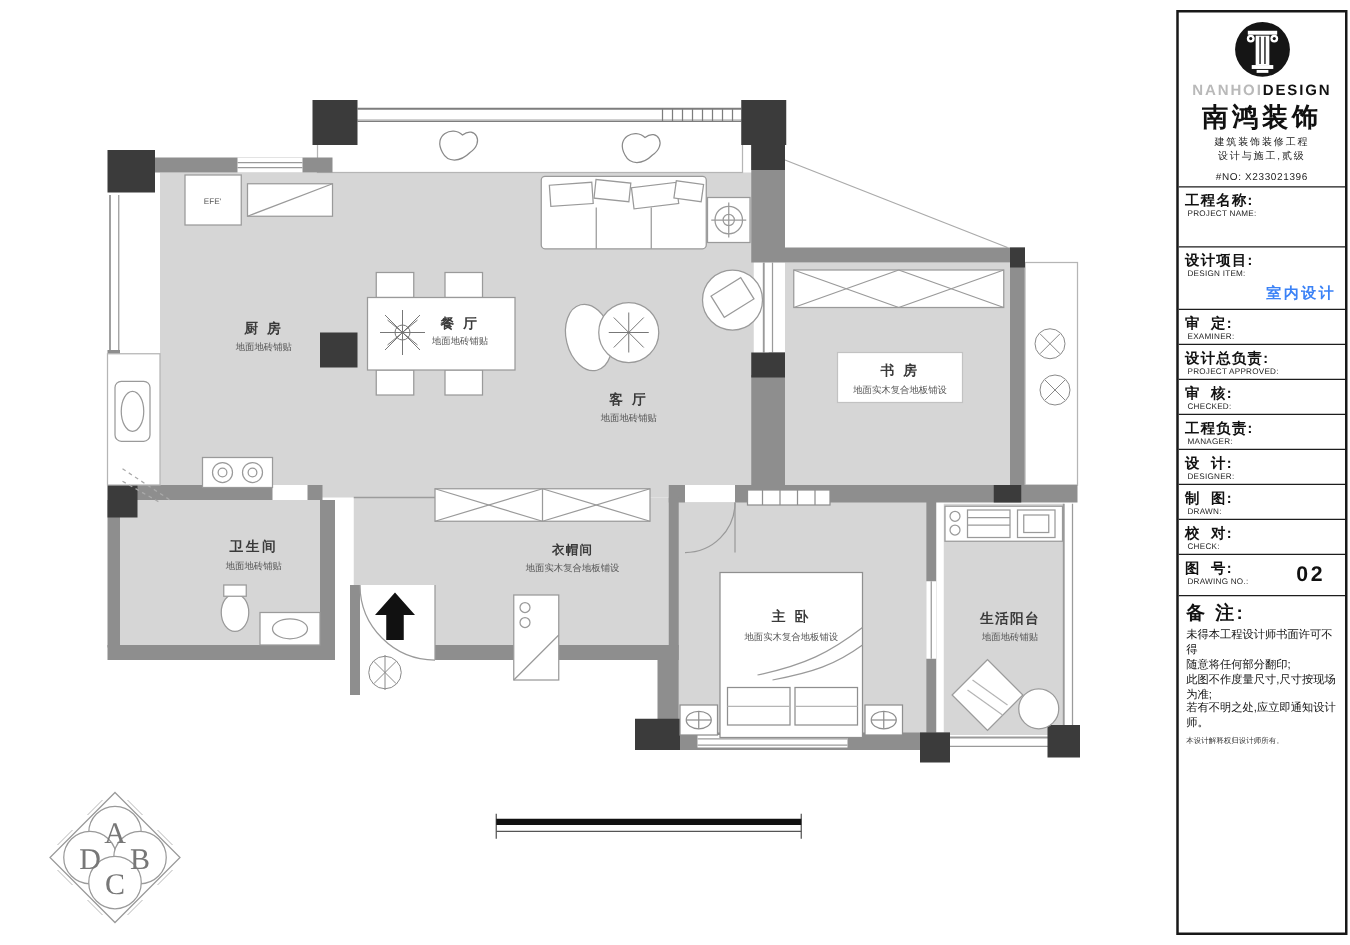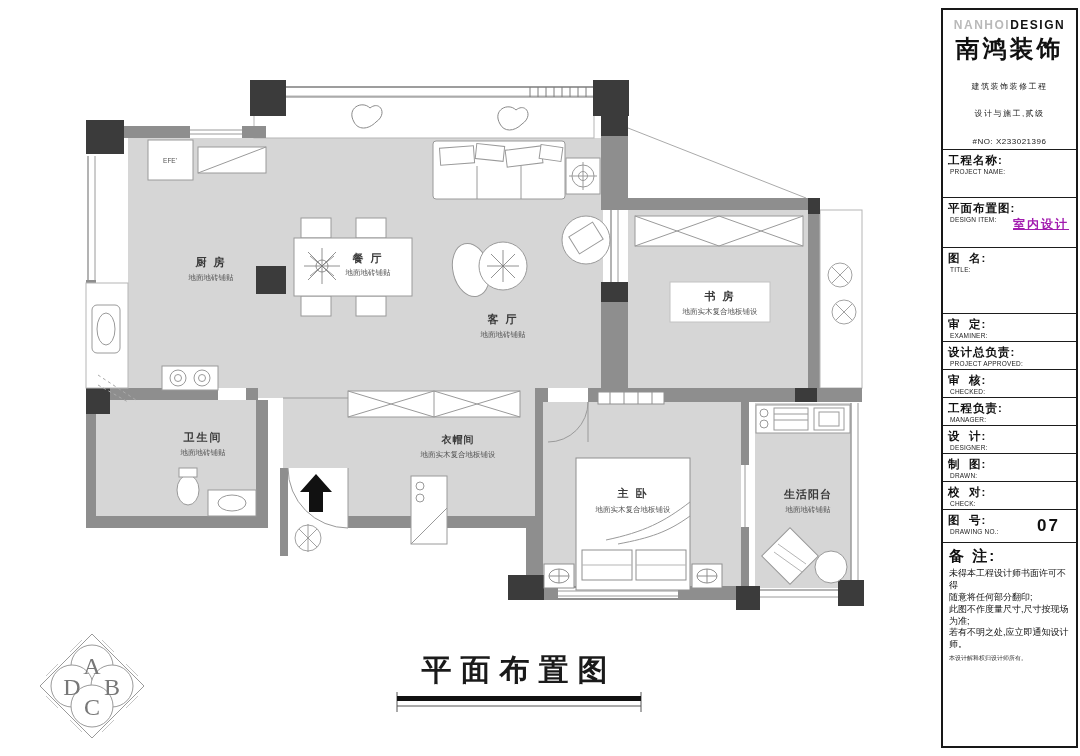--- a/index.html
+++ b/index.html
@@ -17,30 +17,30 @@
 
   
   #index-symbol { position:absolute; left:33px; top:626px; }
 
   
   #titleblock { position:absolute; left:941px; top:8px; width:137px; height:740px;
                 border:2px solid #181818; background:#fff; display:flex; flex-direction:column; }
   .tb-row { border-bottom:1px solid #1d1d1d; position:relative; padding:3px 5px; overflow:hidden; }
   .tb-cn { font-size:11.5px; font-weight:bold; color:#111; letter-spacing:1px; white-space:pre; }
   .tb-en { font-size:6.5px; color:#222; margin-left:2px; letter-spacing:0.2px; white-space:pre; }
-  .tb-val { position:absolute; right:7px; top:18px; font-size:12px; font-weight:bold; color:#a21caf; letter-spacing:2px;text-decoration:underline; }
+  .tb-val { position:absolute; right:7px; top:28px; font-size:12px; font-weight:bold; color:#3b82f6; letter-spacing:2px; }
   .tb-val-big { position:absolute; right:16px; top:6px; font-size:17px; font-weight:bold; color:#111; letter-spacing:2px; }
 
   #logo-row { height:140px; display:flex; flex-direction:column; align-items:center; padding-top:6px; }
   #brand-latin { font-size:12px; font-weight:bold; letter-spacing:1.5px; margin-top:2px; }
   #brand-latin .lt { color:#b9b9b9; }
   #brand-latin .dk { color:#111; }
-  #brand-cn { font-size:24px; font-weight:bold; color:#101010; letter-spacing:3px; margin-top:1px; }
-  .brand-sub { font-size:8px; color:#222; letter-spacing:1.5px; margin-top:16px; }
-  .brand-no { font-size:8px; color:#222; letter-spacing:0.5px; margin-top:18px; }
+  #brand-cn { font-size:21px; font-weight:bold; color:#101010; letter-spacing:3px; margin-top:1px; }
+  .brand-sub { font-size:8px; color:#222; letter-spacing:1.5px; margin-top:0; }
+  .brand-no { font-size:8px; color:#222; letter-spacing:0.5px; margin-top:7px; }
 
   #notes-row { flex:1; border-bottom:none; padding:4px 6px; }
   #notes-label { font-size:15px; font-weight:bold; color:#111; letter-spacing:2px; }
   #notes-body { font-size:9px; color:#111; line-height:1.32; margin-top:2px; white-space:pre-line; }
   #notes-fine { font-size:6px; color:#333; margin-top:3px; }
 </style>
 </head>
 <body>
 
 <div id="sheet">
@@ -307,21 +307,20 @@
       <text x="400" y="373" text-anchor="middle" font-size="10" font-weight="bold" fill="#3a3a3a" letter-spacing="1">衣帽间</text>
       <text x="400" y="387" text-anchor="middle" font-size="7.5" fill="#555">地面实木复合地板铺设</text>
       <text x="575" y="427" text-anchor="middle" font-size="11" font-weight="bold" fill="#3a3a3a" letter-spacing="2">主  卧</text>
       <text x="575" y="442" text-anchor="middle" font-size="7.5" fill="#555">地面实木复合地板铺设</text>
       <text x="750" y="428" text-anchor="middle" font-size="11" font-weight="bold" fill="#3a3a3a" letter-spacing="1">生活阳台</text>
       <text x="750" y="442" text-anchor="middle" font-size="7.5" fill="#555">地面地砖铺贴</text>
     </g>
   </svg>
 
   <div id="plan-title-area">
-    <div id="plan-title-text">平面布置图</div>
     <svg width="260" height="24" viewBox="0 0 260 24">
       <line x1="8" y1="1" x2="8" y2="21" stroke="#555" stroke-width="1"></line>
       <line x1="252" y1="1" x2="252" y2="21" stroke="#555" stroke-width="1"></line>
       <rect x="8" y="5" width="244" height="5" fill="#111"></rect>
       <line x1="8" y1="15" x2="252" y2="15" stroke="#555" stroke-width="1"></line>
     </svg>
   </div>
 
   <svg id="index-symbol" width="120" height="122" viewBox="0 0 120 122">
     <polygon points="59,8 111,60 59,112 7,60" fill="none" stroke="#9a9a9a" stroke-width="1"></polygon>
@@ -368,27 +367,23 @@
       <div class="brand-sub">建筑装饰装修工程</div>
       <div class="brand-sub">设计与施工,贰级</div>
       <div class="brand-no">#NO: X233021396</div>
     </div>
 
     <div class="tb-row" style="height:48px">
       <div class="tb-cn">工程名称:</div>
       <div class="tb-en">PROJECT NAME:</div>
     </div>
     <div class="tb-row" style="height:50px">
-      <div class="tb-cn">平面布置图:</div>
+      <div class="tb-cn">设计项目:</div>
       <div class="tb-en">DESIGN ITEM:</div>
       <div class="tb-val">室内设计</div>
-    </div>
-    <div class="tb-row" style="height:66px">
-      <div class="tb-cn">图  名:</div>
-      <div class="tb-en">TITLE:</div>
     </div>
     <div class="tb-row" style="height:28px">
       <div class="tb-cn">审  定:</div>
       <div class="tb-en">EXAMINER:</div>
     </div>
     <div class="tb-row" style="height:28px">
       <div class="tb-cn">设计总负责:</div>
       <div class="tb-en">PROJECT APPROVED:</div>
     </div>
     <div class="tb-row" style="height:28px">
@@ -407,21 +402,21 @@
       <div class="tb-cn">制  图:</div>
       <div class="tb-en">DRAWN:</div>
     </div>
     <div class="tb-row" style="height:28px">
       <div class="tb-cn">校  对:</div>
       <div class="tb-en">CHECK:</div>
     </div>
     <div class="tb-row" style="height:33px">
       <div class="tb-cn">图  号:</div>
       <div class="tb-en">DRAWING NO.:</div>
-      <div class="tb-val-big">07</div>
+      <div class="tb-val-big">02</div>
     </div>
 
     <div class="tb-row" id="notes-row">
       <div id="notes-label">备 注:</div>
       <div id="notes-body">未得本工程设计师书面许可不得
 随意将任何部分翻印;
 此图不作度量尺寸,尺寸按现场
 为准;
 若有不明之处,应立即通知设计
 师。</div>

